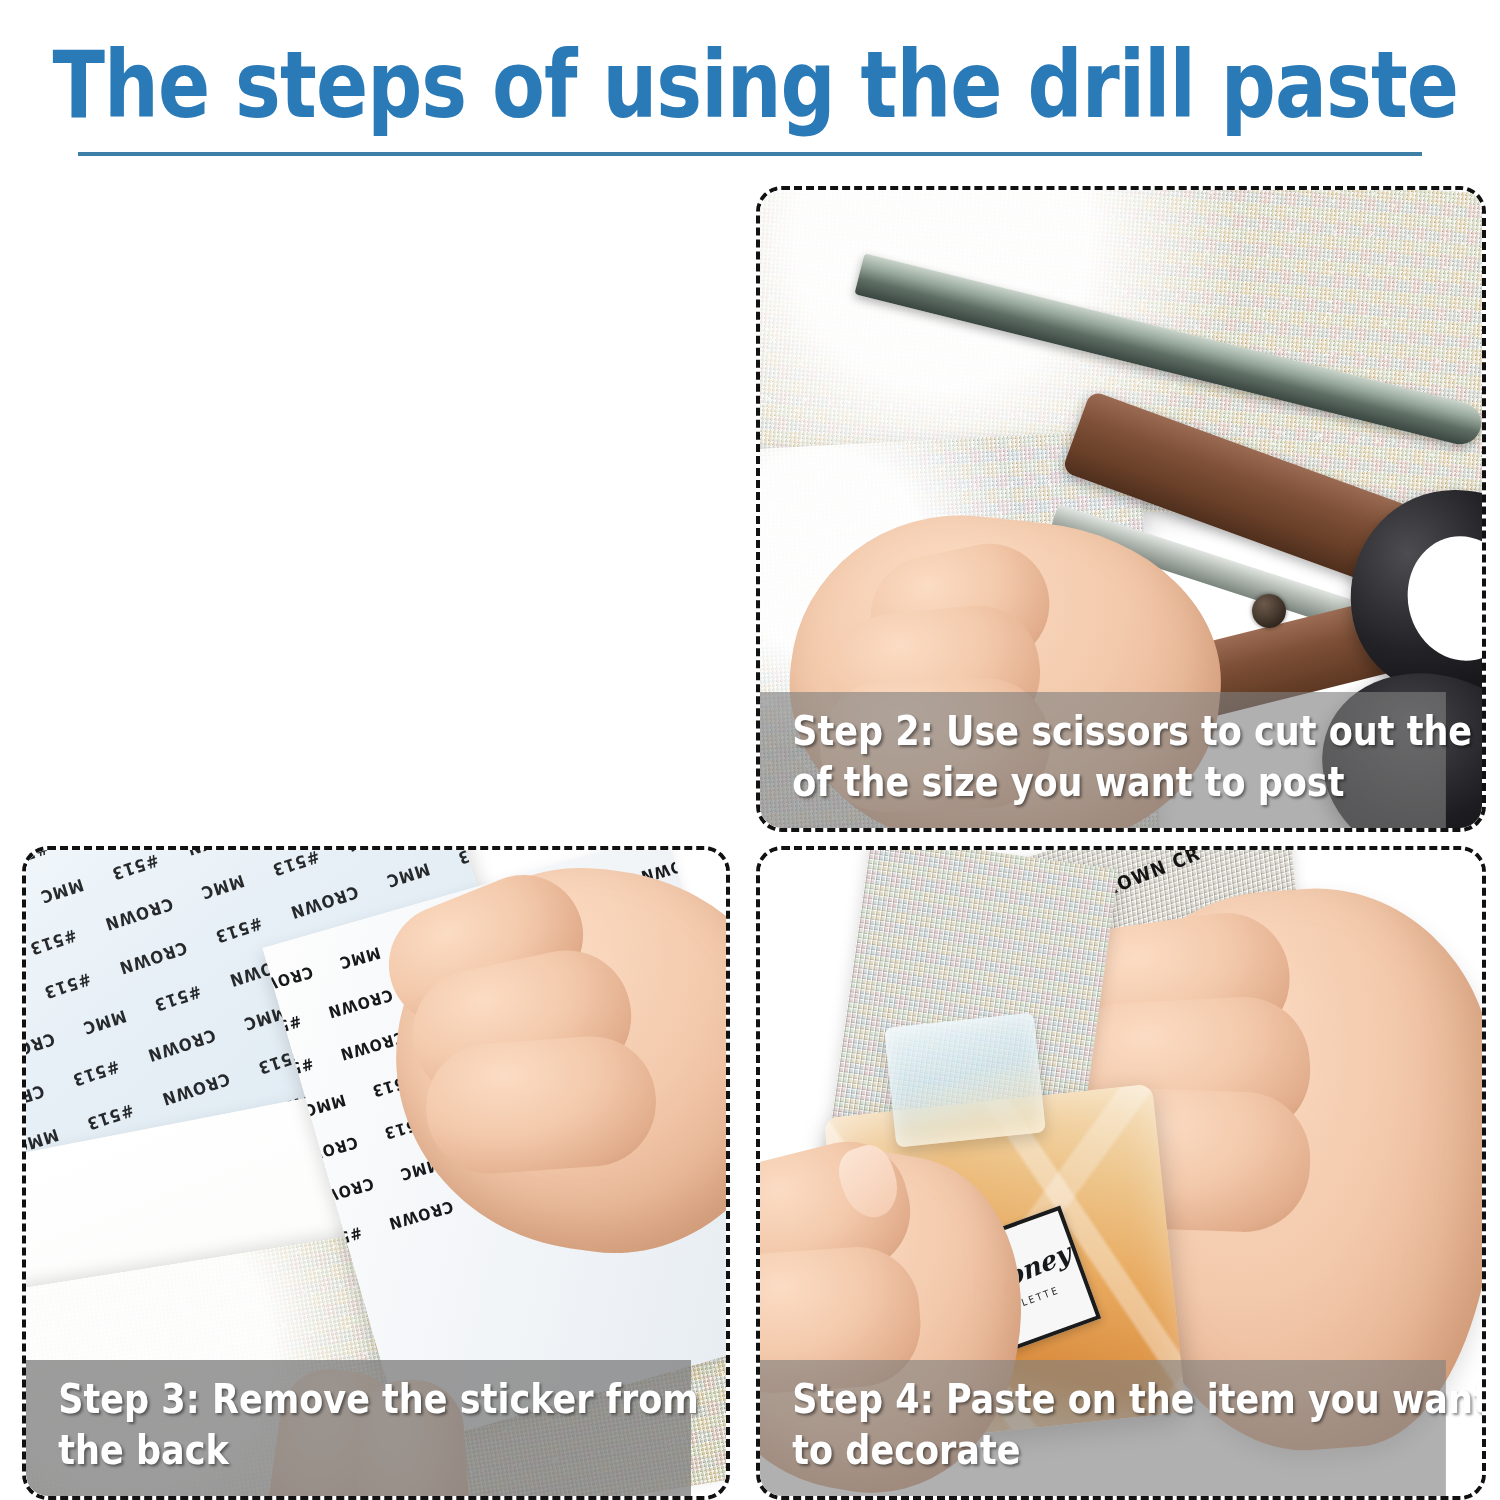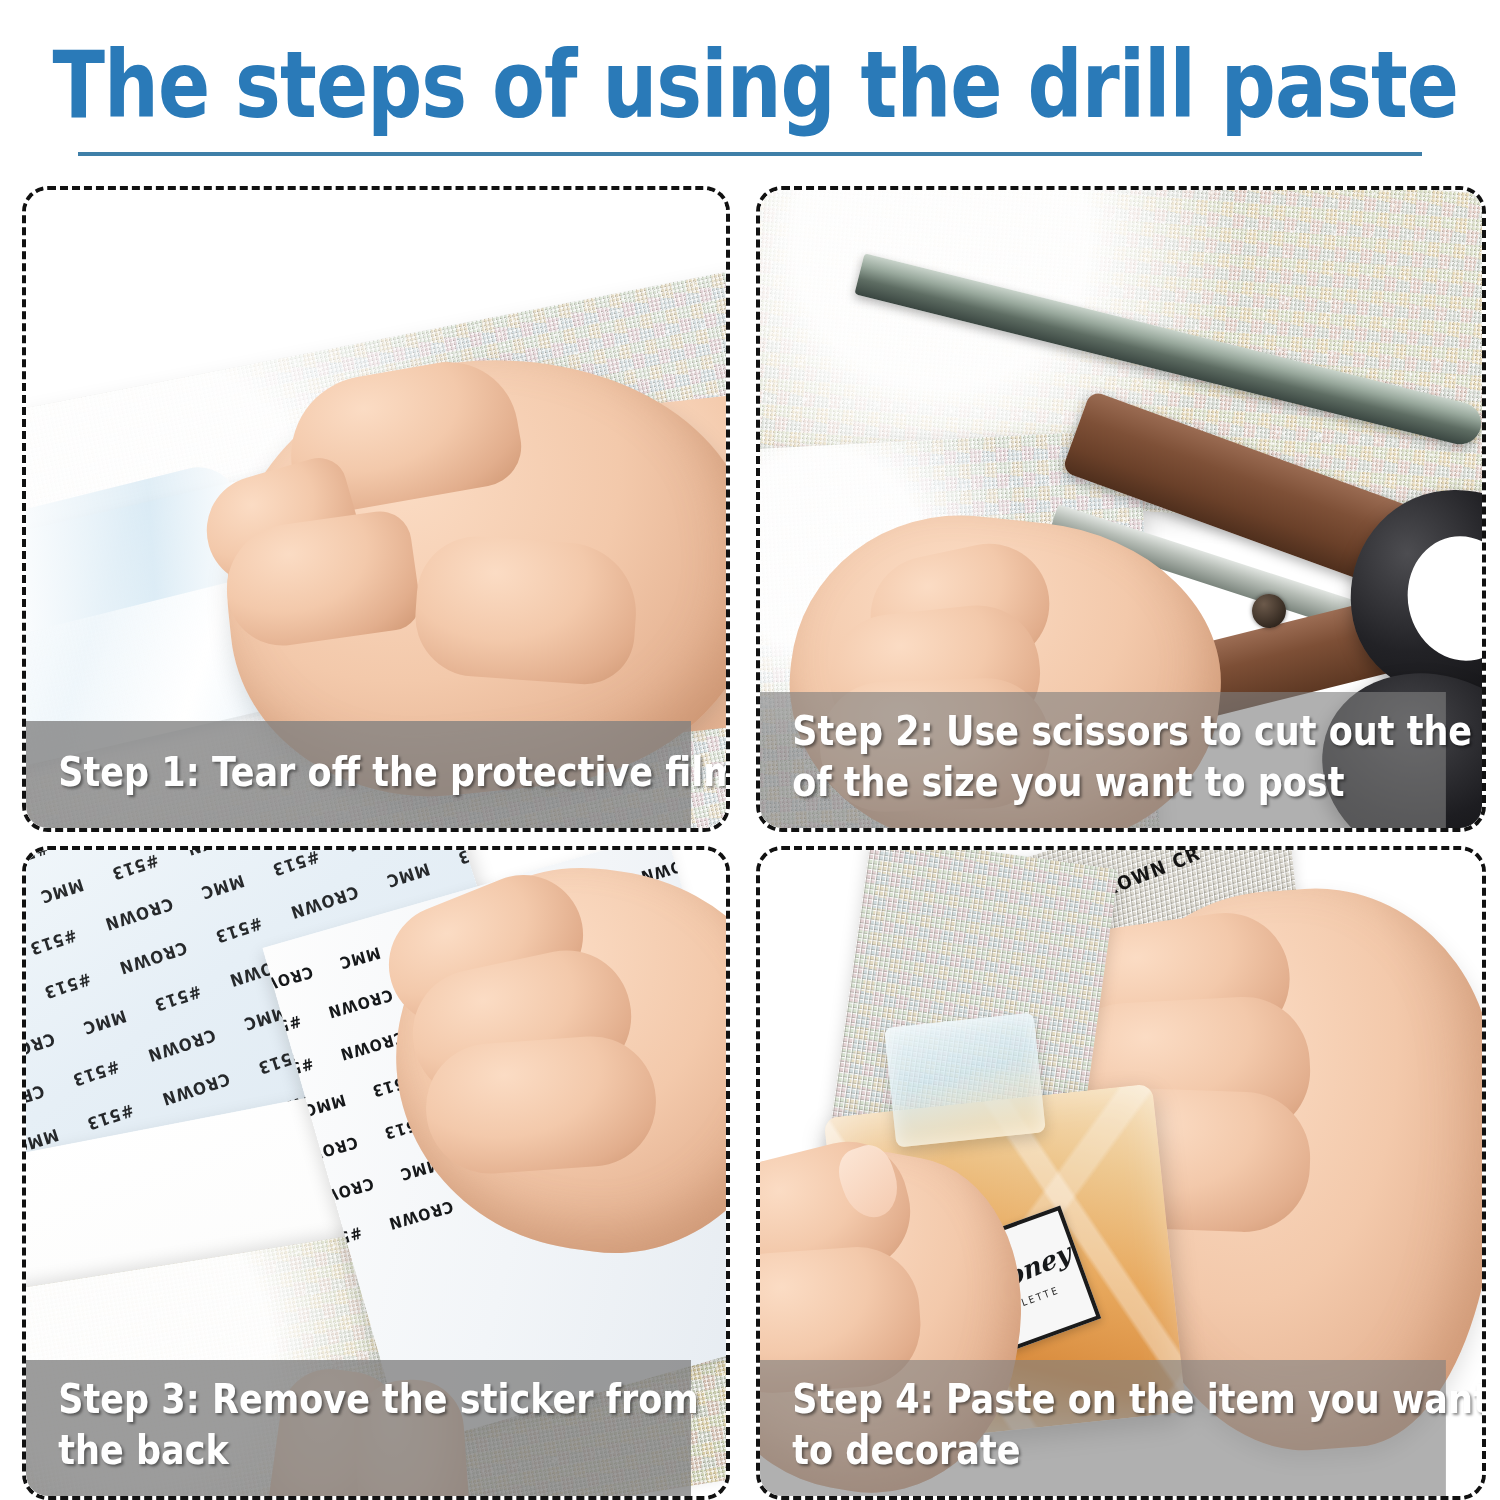--- a/index.html
+++ b/index.html
@@ -373,38 +373,20 @@
 </head>
 <body>
 
 <div id="header">
   <div id="title">The steps of using the drill paste</div>
   <div id="title-rule"></div>
 </div>
 
 <div id="grid">
 
-  <div class="panel" id="panel-1">
-    <div class="photo">
-      <div class="rhine cool" id="p1-sheet">
-        <div class="sparkle"></div>
-      </div>
-      <div id="p1-film"></div>
-      <div id="p1-film-fold"></div>
-      <div class="skin" id="p1-wrist"></div>
-      <div class="skin" id="p1-hand"></div>
-      <div class="skin" id="p1-f3"></div>
-      <div class="skin" id="p1-f1"></div>
-      <div class="skin" id="p1-f2"></div>
-      <div class="skin" id="p1-thumb"></div>
-    </div>
-    <div class="caption one-line">
-      <span class="cap-line">Step 1: Tear off the protective film</span>
-    </div>
-  </div>
 
   <div class="panel" id="panel-2">
     <div class="photo">
       <div class="rhine warm" id="p2-sheet-top">
         <div class="sparkle"></div>
       </div>
       <div id="p2-blade-top"></div>
       <div class="rhine cool" id="p2-sheet-low">
         <div class="sparkle"></div>
       </div>

